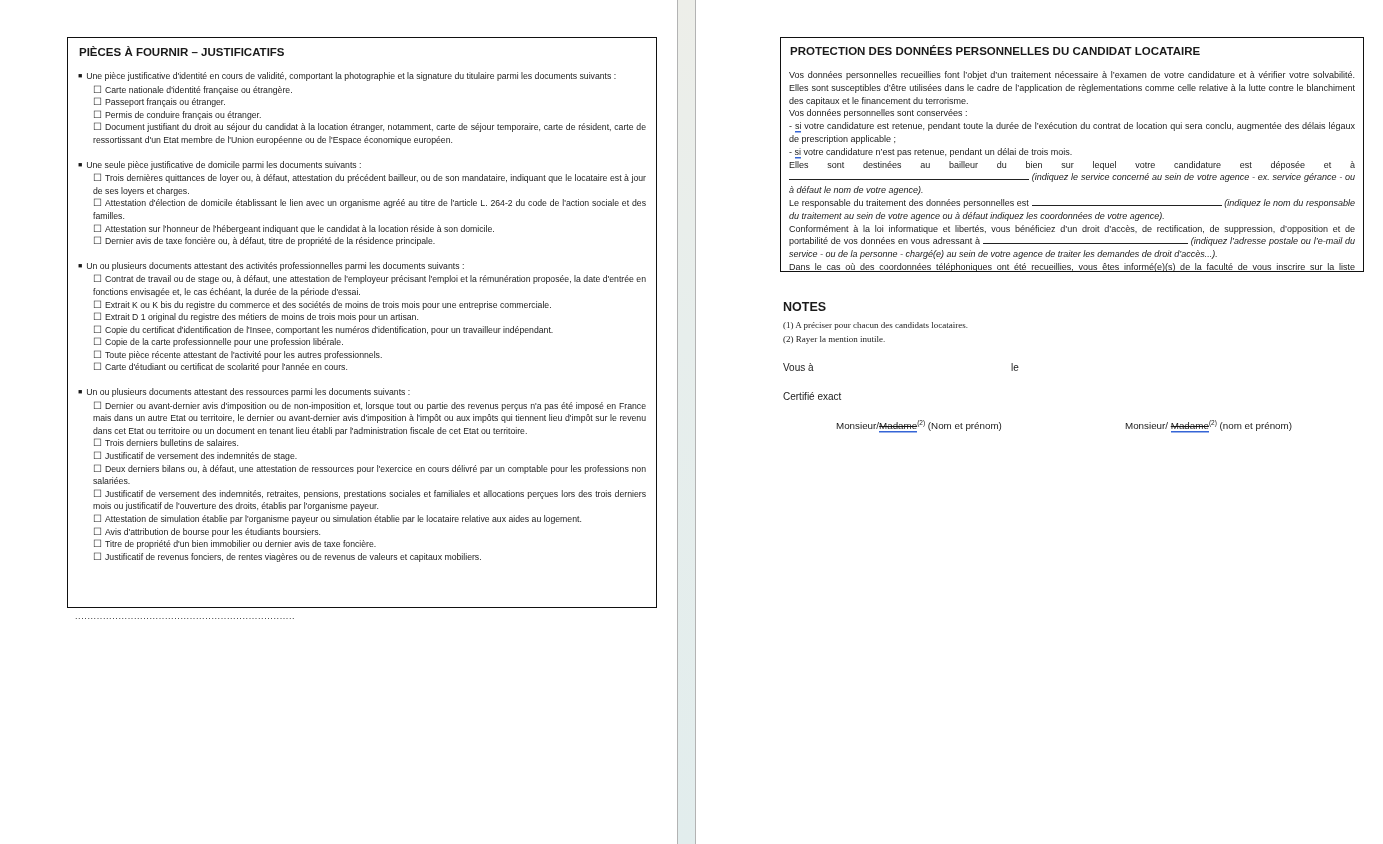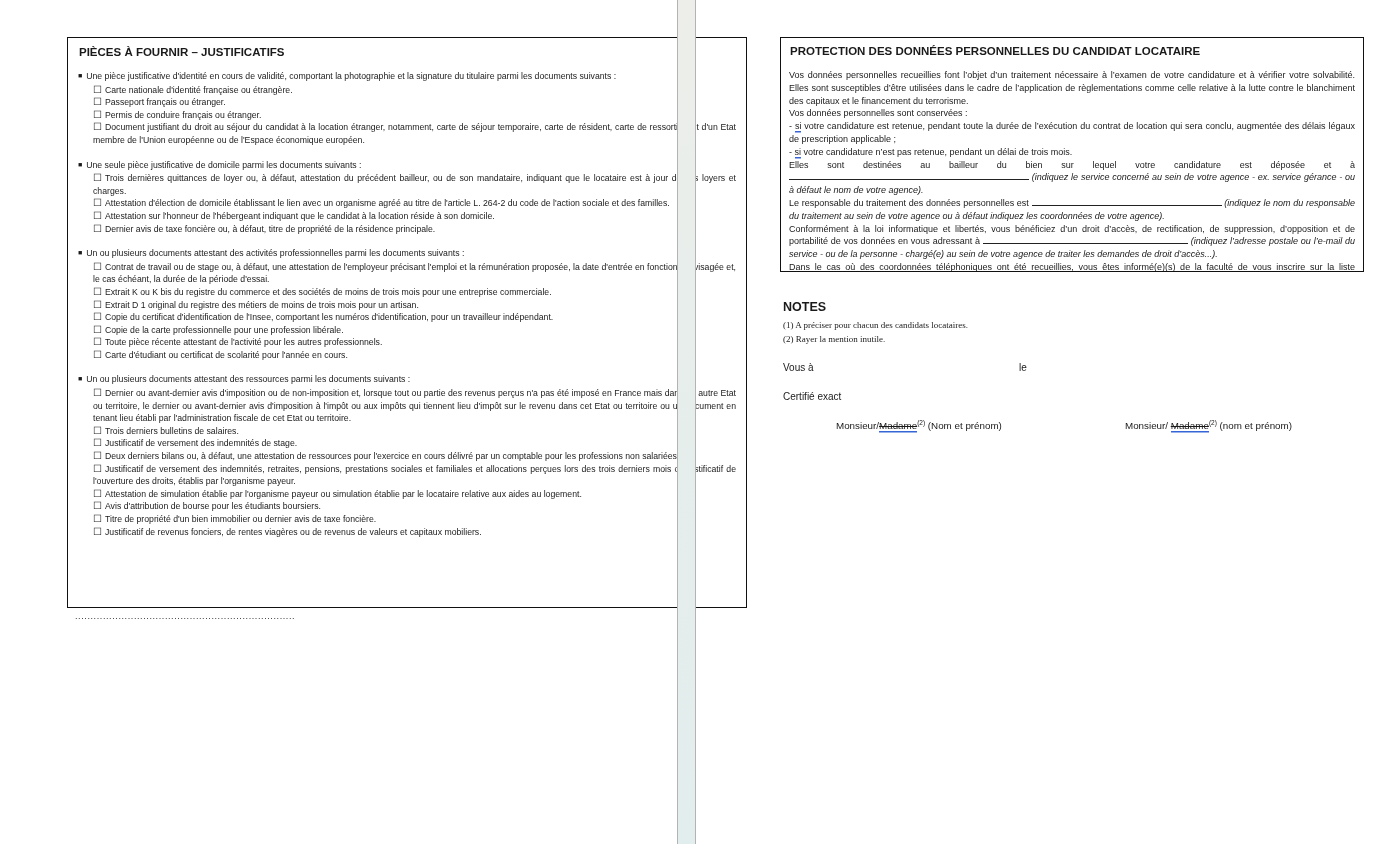--- a/index.html
+++ b/index.html
@@ -10,21 +10,21 @@
   }
   .gap-strip {
     position:absolute; left:677px; top:0; width:19px; height:844px;
     background:linear-gradient(180deg,#edeee9 0%,#e7eeec 40%,#e2eded 100%);
     border-left:1px solid #b3b3b3; border-right:1px solid #b3b3b3;
   }
   .box {
     position:absolute; border:1.5px solid #111; background:#fff;
     overflow:hidden;
   }
-  .left-box  { left:67px;  top:37px; width:680px; height:571px; padding:7px 10px; }
+  .left-box  { left:67px;  top:37px; width:590px; height:571px; padding:7px 10px; }
   .right-box { left:780px; top:37px; width:584px; height:235px; padding:6px 8px; }
   .box-title { font-size:11.5px; font-weight:bold; margin:1px 0 12px 1px; }
   
   .section + .section { margin-top:12px; }
   .intro { font-size:8.7px; line-height:12.6px; text-align:justify; }
   .bullet { font-size:7px; margin-right:4px; position:relative; top:-1px; }
   .item { font-size:8.7px; line-height:12.6px; text-align:justify; margin-left:15px; }
   .cbx { font-size:10px; margin-right:3px; line-height:1; }
   .dotted-line {
     position:absolute; left:75px; top:611px; width:220px; height:13px;
@@ -35,21 +35,21 @@
   .i { font-style:italic; }
   .g { box-shadow:0 1.5px 0 0 #3565d6; }
   .s { text-decoration:line-through; text-decoration-thickness:1px;text-align:right; }
   .sup { vertical-align:super; font-size:6.5px; }
   .blank { display:inline-block; height:8px; border-bottom:1px solid #222; }
   
   .notes { position:absolute; left:783px; top:300px; }
   .notes-title { font-size:12.5px; font-weight:bold; margin-bottom:5px; }
   .note-line { font-size:9px; line-height:13.5px;font-family:Liberation Serif, serif; }
   .fait-row { position:absolute; left:783px; top:362px; width:420px; font-size:10px; }
-  .fait-row .le { position:absolute; left:236px; top:0; }
+  .fait-row .le { position:absolute; left:228px; top:0; }
   .certifie { position:absolute; left:783px; top:391px; font-size:10px; }
   .sig { position:absolute; top:419px; font-size:9.8px; }
   .sig1 { left:836px; }
   .sig2 { left:1125px; }
 </style>
 </head>
 <body>
 
 <div class="page-left">
   <div class="box left-box">

